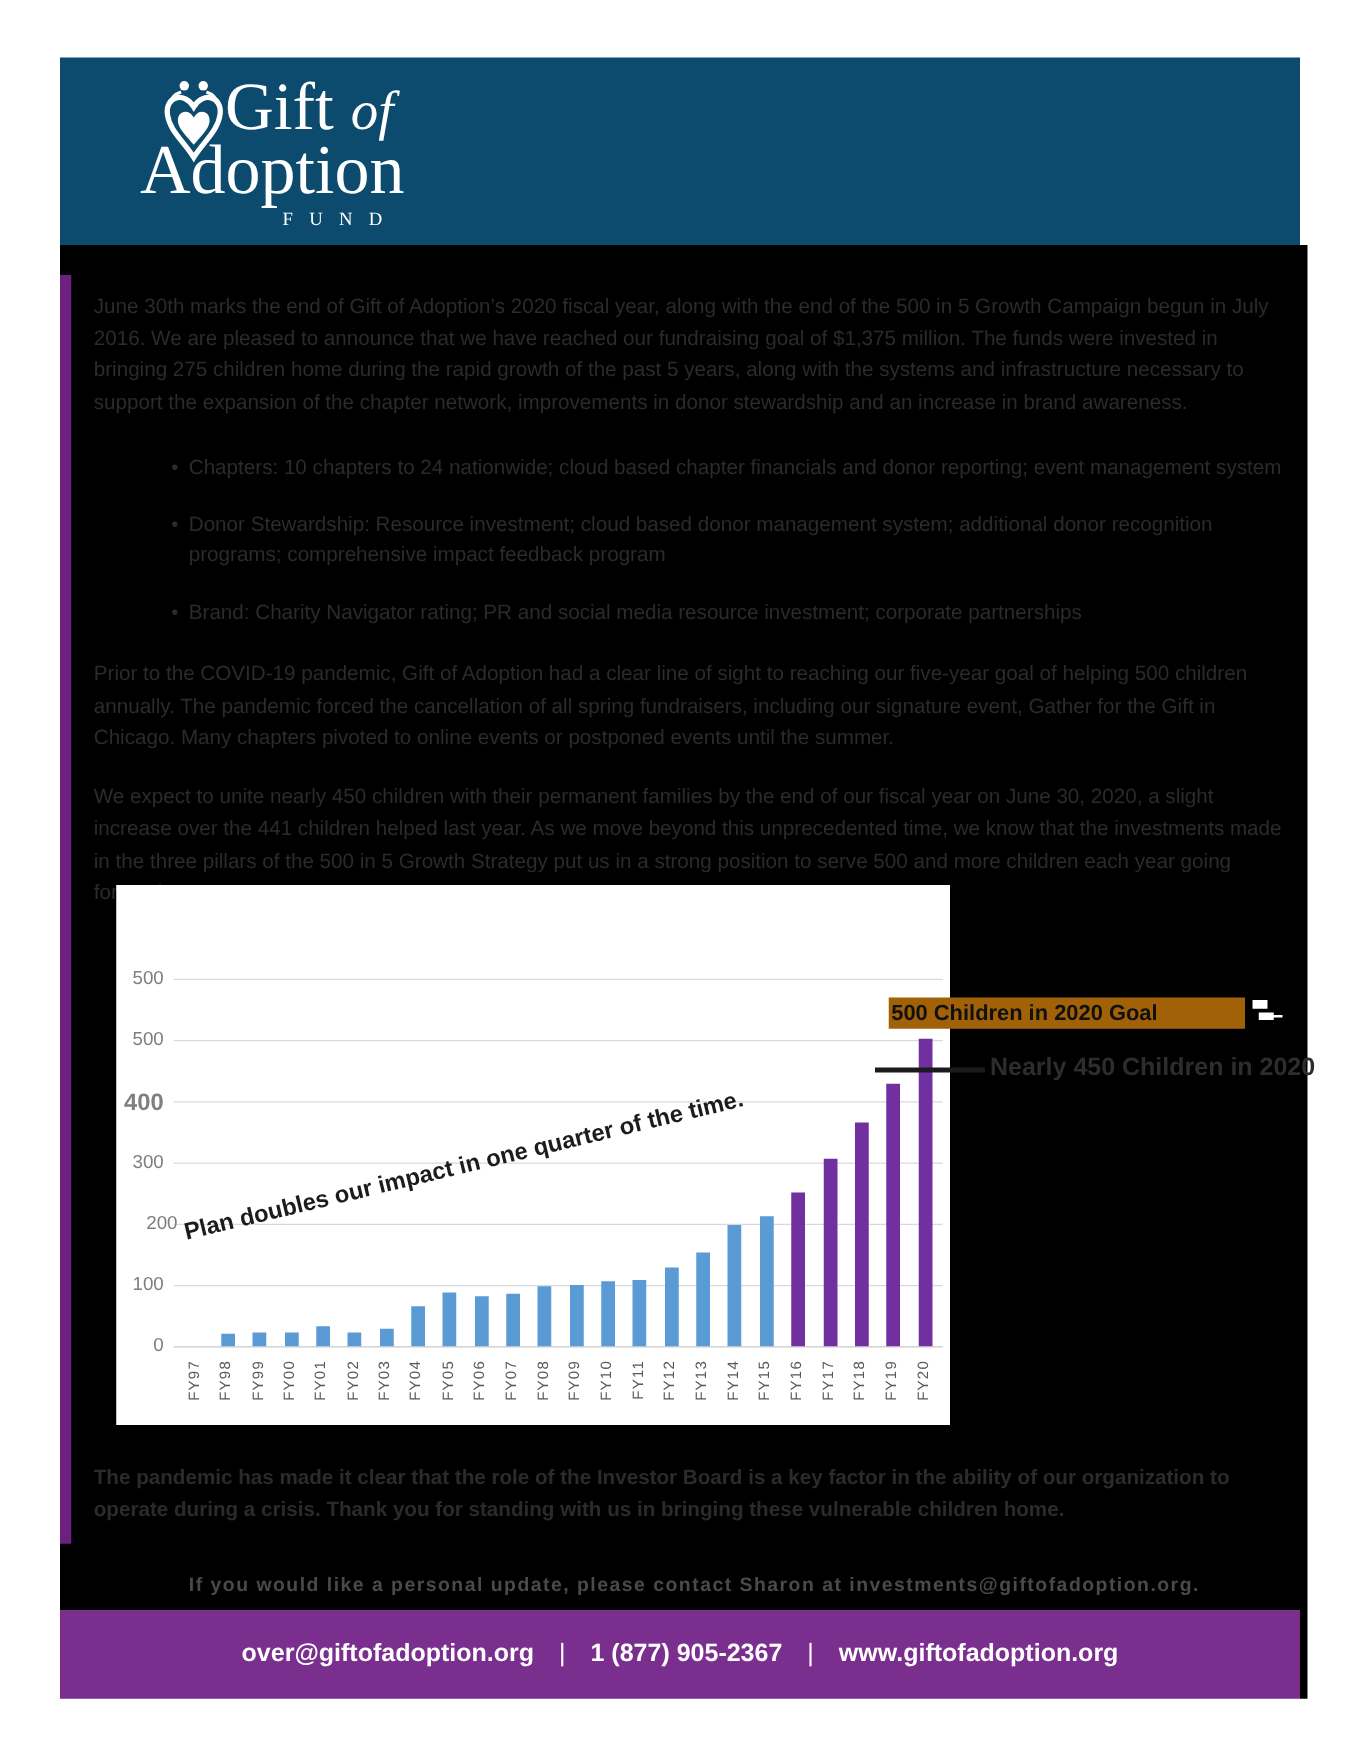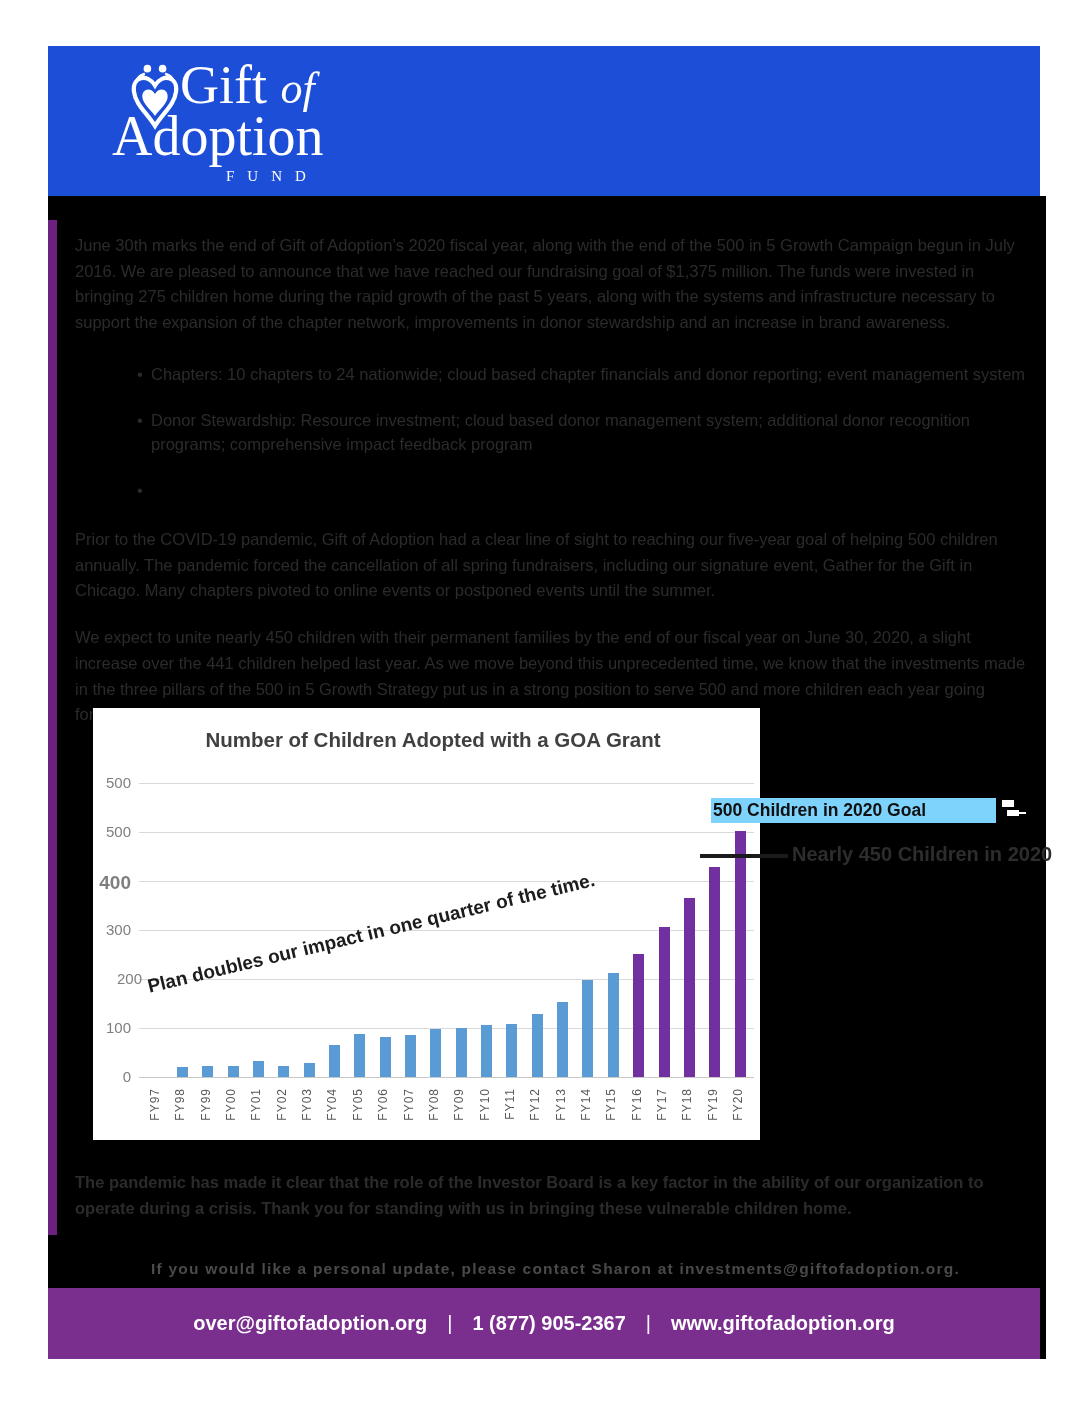--- a/index.html
+++ b/index.html
@@ -1,21 +1,21 @@
 <!DOCTYPE html>
 <html><head>
 <meta charset="utf-8">
 <style>
   html,body{margin:0;padding:0;}
   body{
     width:1088px;height:1408px;position:relative;background:#ffffff;
     font-family:"Liberation Sans", sans-serif;overflow:hidden;
   }
   
-  .header{position:absolute;left:48px;top:46px;width:992px;height:150px;background:#1d4ed8;}
+  .header{position:absolute;left:48px;top:46px;width:992px;height:150px;background:#0c4a6e;}
   .logo{position:absolute;left:36px;top:0;width:300px;height:150px;color:#fff;}
   .logo-heart{position:absolute;left:44px;top:15px;}
   .logo-line1{position:absolute;left:96px;top:8px;font-family:"Liberation Serif",serif;font-size:54px;white-space:nowrap;}
   .logo-line1 .of{font-style:italic;font-size:44px;}
   .logo-line2{position:absolute;left:28px;top:58px;font-family:"Liberation Serif",serif;font-size:56px;white-space:nowrap;}
   .logo-line3{position:absolute;left:142px;top:122px;font-family:"Liberation Serif",serif;font-size:15px;letter-spacing:13px;}
   
   .content{position:absolute;left:48px;top:196px;width:998px;height:1092px;background:#000;}
   .stripe{position:absolute;left:48px;top:220px;width:9px;height:1015px;background:#6C2180;z-index:4;}
   .content-inner{padding:37px 10px 0 27px;}
@@ -25,21 +25,21 @@
   .bullet-item{display:flex;font-size:16.5px;line-height:1.5;color:#2b2b2b;margin-bottom:21px;max-width:900px;}
   .bullet-dot{width:14px;flex:0 0 14px;}
   
   .chart-panel{position:absolute;left:93px;top:708px;width:667px;height:432px;background:#fff;z-index:2;}
   .chart-title{position:absolute;left:50px;top:20px;width:580px;text-align:center;
     font-size:20.5px;font-weight:bold;color:#404040;}
   #plot{position:absolute;left:0;top:0;width:667px;height:432px;}
   .diag-note{position:absolute;left:55px;top:268px;width:560px;transform:rotate(-13.5deg);
     transform-origin:0 50%;font-size:19px;font-weight:bold;color:#1c1c1c;z-index:3;}
   
-  .goal-strip{position:absolute;left:711px;top:798px;width:285px;height:25px;background:#7dd3fc;z-index:5;}
+  .goal-strip{position:absolute;left:711px;top:798px;width:285px;height:25px;background:#a16207;z-index:5;}
   .goal-strip span{display:block;font-size:17.5px;font-weight:bold;color:#101010;line-height:25px;padding-left:2px;white-space:nowrap;}
   .goal-marker{position:absolute;left:1000px;top:799px;width:26px;height:20px;z-index:5;}
   .goal-marker .m1{position:absolute;left:2px;top:1px;width:12px;height:7px;background:#fff;}
   .goal-marker .m2{position:absolute;left:7px;top:11px;width:12px;height:6px;background:#fff;}
   .goal-marker .m3{position:absolute;left:10px;top:13px;width:16px;height:2px;background:#fff;}
   .actual-line{position:absolute;left:700px;top:854px;width:88px;height:4px;background:#1b1b1b;z-index:5;}
   .actual-label{position:absolute;left:792px;top:843px;font-size:20px;font-weight:bold;color:#2d2d2d;white-space:nowrap;z-index:5;}
   
   .closing{position:absolute;left:75px;top:1170px;width:963px;font-size:16.5px;font-weight:bold;
     line-height:1.56;color:#2b2b2b;z-index:3;}
@@ -78,20 +78,21 @@
       <div class="bullet-item">
         <span class="bullet-dot">•</span>
         <span>Chapters: 10 chapters to 24 nationwide; cloud based chapter financials and donor reporting; event management system</span>
       </div>
       <div class="bullet-item">
         <span class="bullet-dot">•</span>
         <span>Donor Stewardship: Resource investment; cloud based donor management system; additional donor recognition programs; comprehensive impact feedback program</span>
       </div>
       <div class="bullet-item">
         <span class="bullet-dot">•</span>
+        <span>Brand: Charity Navigator rating; PR and social media resource investment; corporate partnerships</span>
       </div>
     </div>
     <p class="para">Prior to the COVID-19 pandemic, Gift of Adoption had a clear line of sight to reaching our five-year goal of helping 500 children annually. The pandemic forced the cancellation of all spring fundraisers, including our signature event, Gather for the Gift in Chicago. Many chapters pivoted to online events or postponed events until the summer.</p>
     <p class="para">We expect to unite nearly 450 children with their permanent families by the end of our fiscal year on June 30, 2020, a slight increase over the 441 children helped last year. As we move beyond this unprecedented time, we know that the investments made in the three pillars of the 500 in 5 Growth Strategy put us in a strong position to serve 500 and more children each year going forward.</p>
   </div>
 </div>
 
 <div class="stripe"></div>
 
 <div class="chart-panel">
@@ -151,21 +152,20 @@
       <div style="position: absolute; left: 536.65px; top: 380px; writing-mode: vertical-rl; transform: rotate(180deg); font-size: 12px; letter-spacing: 1px; color: rgb(89, 89, 89);">FY16</div>
       <div style="position: absolute; left: 565.5px; top: 218.57px; width: 11px; height: 150.43px; background: rgb(112, 48, 160);"></div>
       <div style="position: absolute; left: 562px; top: 380px; writing-mode: vertical-rl; transform: rotate(180deg); font-size: 12px; letter-spacing: 1px; color: rgb(89, 89, 89);">FY17</div>
       <div style="position: absolute; left: 590.85px; top: 190.15px; width: 11px; height: 178.85px; background: rgb(112, 48, 160);"></div>
       <div style="position: absolute; left: 587.35px; top: 380px; writing-mode: vertical-rl; transform: rotate(180deg); font-size: 12px; letter-spacing: 1px; color: rgb(89, 89, 89);">FY18</div>
       <div style="position: absolute; left: 616.2px; top: 159.28px; width: 11px; height: 209.72px; background: rgb(112, 48, 160);"></div>
       <div style="position: absolute; left: 612.7px; top: 380px; writing-mode: vertical-rl; transform: rotate(180deg); font-size: 12px; letter-spacing: 1px; color: rgb(89, 89, 89);">FY19</div>
       <div style="position: absolute; left: 641.55px; top: 122.53px; width: 11px; height: 246.47px; background: rgb(112, 48, 160);"></div>
       <div style="position: absolute; left: 638.05px; top: 380px; writing-mode: vertical-rl; transform: rotate(180deg); font-size: 12px; letter-spacing: 1px; color: rgb(89, 89, 89);">FY20</div>
     </div>
-  <div class="chart-title">Number of Children Adopted with a GOA Grant</div>
   <div class="diag-note">Plan doubles our impact in one quarter of the time.</div>
 </div>
 
 <div class="goal-strip">
   <span>500 Children in 2020 Goal</span>
 </div>
 <div class="goal-marker">
   <div class="m1"></div>
     <div class="m2"></div>
     <div class="m3"></div>

